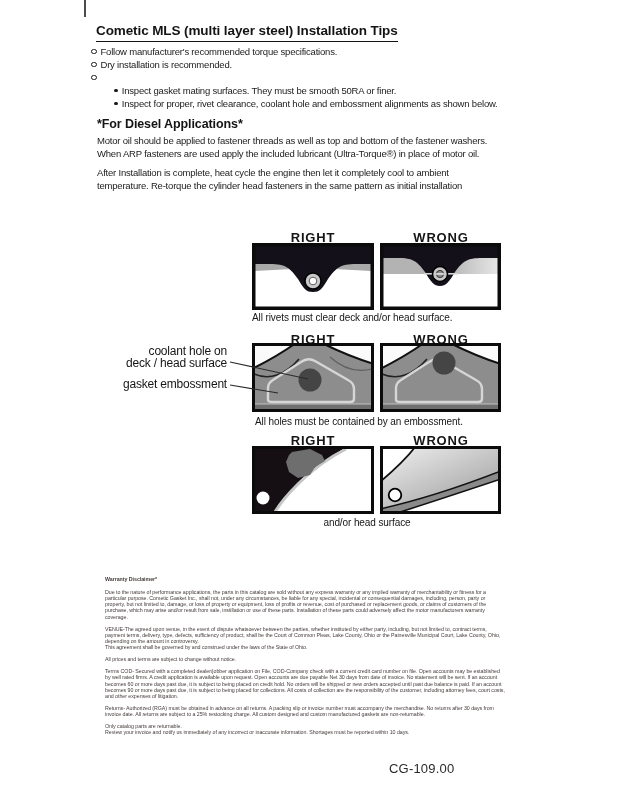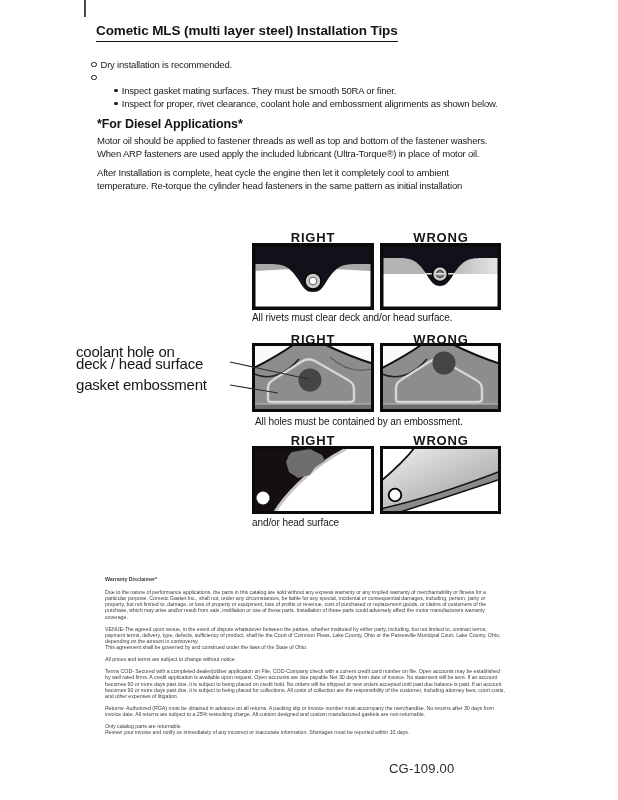--- a/index.html
+++ b/index.html
@@ -20,22 +20,22 @@
   .m-hollow{width:3.5px;height:3.5px;border:1px solid #1b1b1b;border-radius:50%;}
   .m-solid{width:3.8px;height:3.8px;background:#1b1b1b;border-radius:50%;}
   .sub{left:114px;}
   
   .sec-head{left:97px;font-size:12.5px;font-weight:700;color:#141414;letter-spacing:-0.1px;}
   .para{left:97px;font-size:9.5px;letter-spacing:-0.2px;line-height:13px;color:#1b1b1b;}
   .para div{white-space:nowrap;}
   
   .figs{left:16px;top:228px;width:618px;height:330px;}
   .fig-label{font-size:13px;font-weight:600;letter-spacing:0.8px;color:#161616;text-align:center;width:122px;}
-  .fig-caption{font-size:10px;letter-spacing:-0.1px;color:#161616;line-height:11px;}
-  .annot{font-size:15px;letter-spacing:-0.2px;color:#161616;text-align:left;line-height:11.5px;}
+  .fig-caption{font-size:10px;letter-spacing:-0.1px;color:#161616;line-height:11px;text-align:center;}
+  .annot{font-size:12px;letter-spacing:-0.2px;color:#161616;text-align:right;line-height:11.5px;}
   svg.illu{display:block;}
   
   .legal{
     left:105px;top:576px;width:800px;transform:scale(0.5);transform-origin:0 0;
     font-size:10.6px;line-height:12.6px;letter-spacing:-0.1px;color:#453c3a;
   }
   .legal p{margin:0 0 11px 0;}
   .legal p.tight{margin-bottom:0;}
   .legal .lg-head{font-weight:700;margin-bottom:12px;}
   .footer-code{left:389px;top:761px;font-size:13px;color:#2a2a2a;letter-spacing:0.2px;}
@@ -43,20 +43,23 @@
 </style>
 </head>
 <body>
 
 <div class="page">
 
   <div class="abs scan-mark"></div>
 
   <div class="abs doc-title">Cometic MLS (multi layer steel) Installation Tips</div>
 
+  <div class="abs bullet-row" style="top:45px;">
+    <span class="marker m-hollow"></span><span>Follow manufacturer's recommended torque specifications.</span>
+  </div>
   <div class="abs bullet-row" style="top:58px;">
     <span class="marker m-hollow"></span><span>Dry installation is recommended.</span>
   </div>
   <div class="abs bullet-row" style="top:71px;">
     <span class="marker m-hollow"></span>
   </div>
 
   <div class="abs bullet-row sub" style="top:84px;">
     <span class="marker m-solid"></span><span>Inspect gasket mating surfaces.  They must be smooth 50RA or finer.</span>
   </div>

